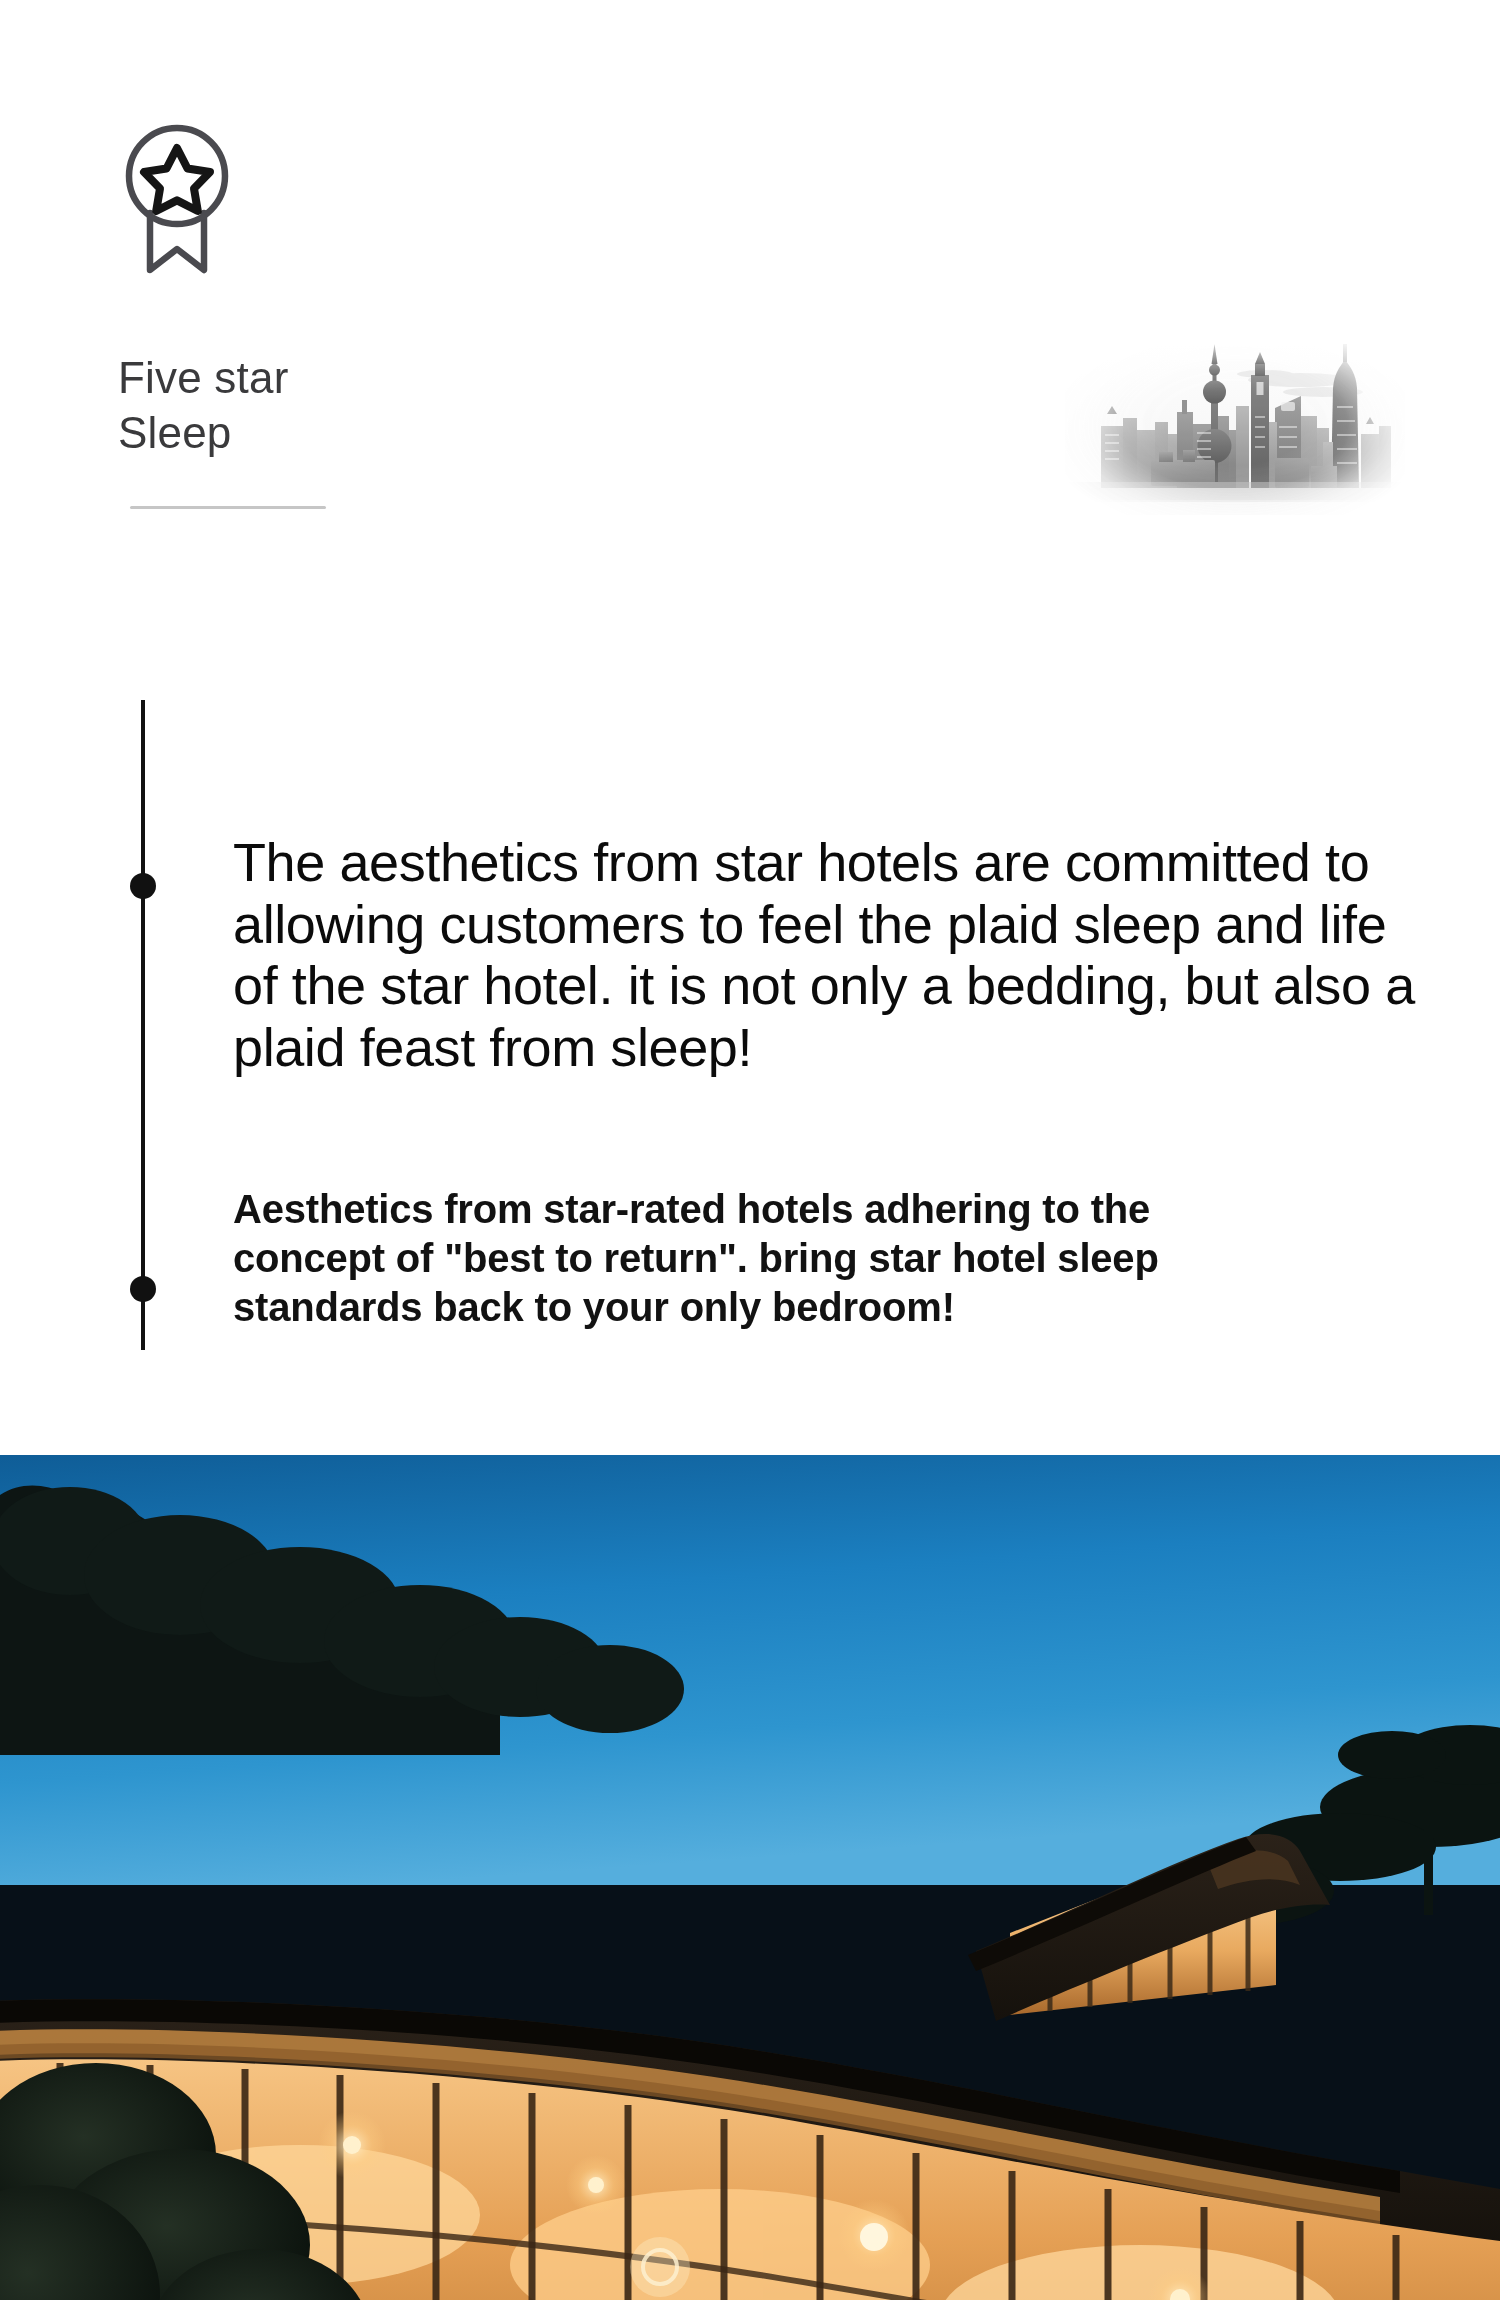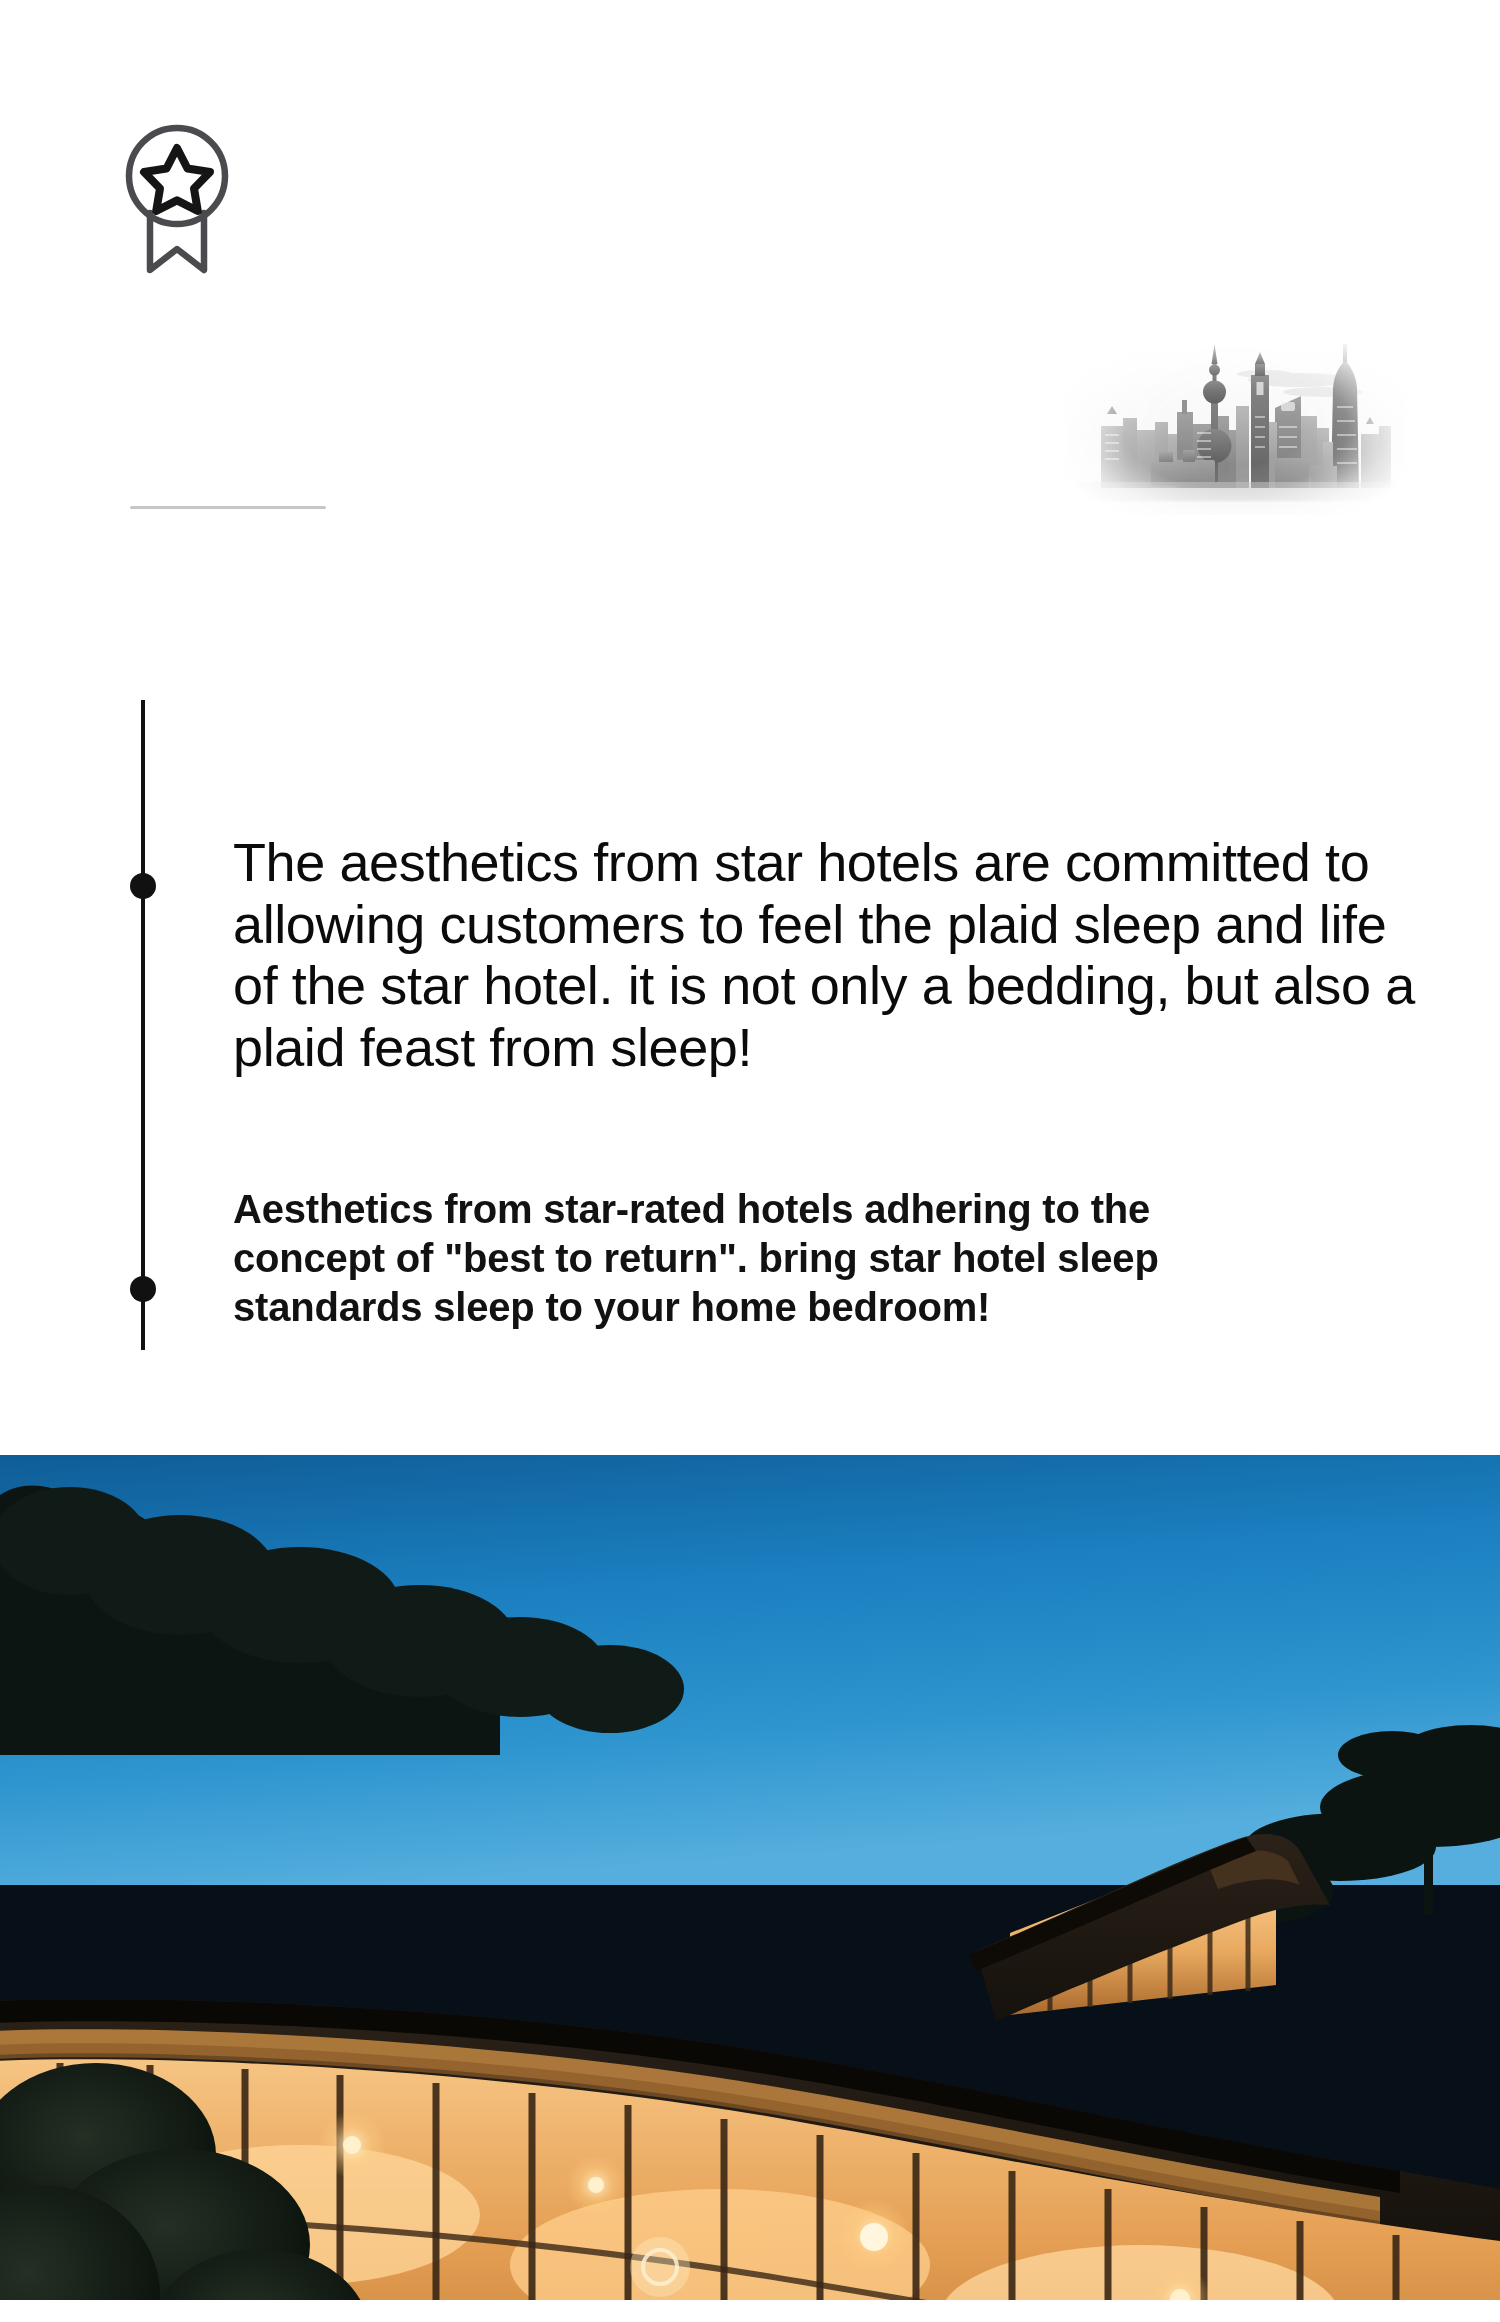--- a/index.html
+++ b/index.html
@@ -143,20 +143,22 @@
   <div class="badge-icon">
     <svg viewBox="0 0 130 165" xmlns="http://www.w3.org/2000/svg">
       <g fill="none" stroke="#4a4a4f" stroke-width="6.5" stroke-linejoin="round" stroke-linecap="round">
         <path d="M38 95 L38 152 L65 131 L92 152 L92 95"></path>
         <circle cx="65" cy="58" r="48"></circle>
       </g>
       <path d="M65 30 L75.5 50.5 L98 54 L82 70.5 L85.8 93 L65 82.4 L44.2 93 L48 70.5 L32 54 L54.5 50.5 Z" fill="none" stroke="#151515" stroke-width="8" stroke-linejoin="round"></path>
     </svg>
   </div>
 
+  <div class="brand-title">Five star
+Sleep</div>
   <div class="brand-rule"></div>
 
   <div class="skyline">
     <svg viewBox="0 0 340 185" xmlns="http://www.w3.org/2000/svg">
       <defs>
         <linearGradient id="bgGrad" x1="0" y1="0" x2="0" y2="1">
           <stop offset="0%" stop-color="#ffffff"></stop>
           <stop offset="100%" stop-color="#f2f2f2"></stop>
         </linearGradient>
         <linearGradient id="bldA" x1="0" y1="0" x2="0" y2="1">
@@ -271,21 +273,21 @@
       <rect x="0" y="152" width="340" height="18" fill="#bdbdbd" opacity="0.5"></rect>
       <rect x="0" y="158" width="340" height="14" fill="#d3d3d3" opacity="0.6"></rect>
     </svg>
   </div>
 
   <div class="timeline-line"></div>
   <div class="timeline-dot d1"></div>
   <div class="timeline-dot d2"></div>
 
   <div class="headline">The aesthetics from star hotels are committed to allowing customers to feel the plaid sleep and life of the star hotel. it is not only a bedding, but also a plaid feast from sleep!</div>
-  <div class="subcopy">Aesthetics from star-rated hotels adhering to the concept of "best to return". bring star hotel sleep standards sleep to your home bedroom!</div>
+  <div class="subcopy">Aesthetics from star-rated hotels adhering to the concept of "best to return". bring star hotel sleep standards back to your only bedroom!</div>
 
   <div class="hero">
     <svg viewBox="0 0 1500 845" preserveAspectRatio="xMidYMid slice" xmlns="http://www.w3.org/2000/svg">
       <defs>
         <linearGradient id="sky" x1="0" y1="0" x2="0.25" y2="1">
           <stop offset="0%" stop-color="#0f5d97"></stop>
           <stop offset="38%" stop-color="#1b7fc0"></stop>
           <stop offset="72%" stop-color="#2e95cf"></stop>
           <stop offset="100%" stop-color="#55aedd"></stop>
         </linearGradient>

